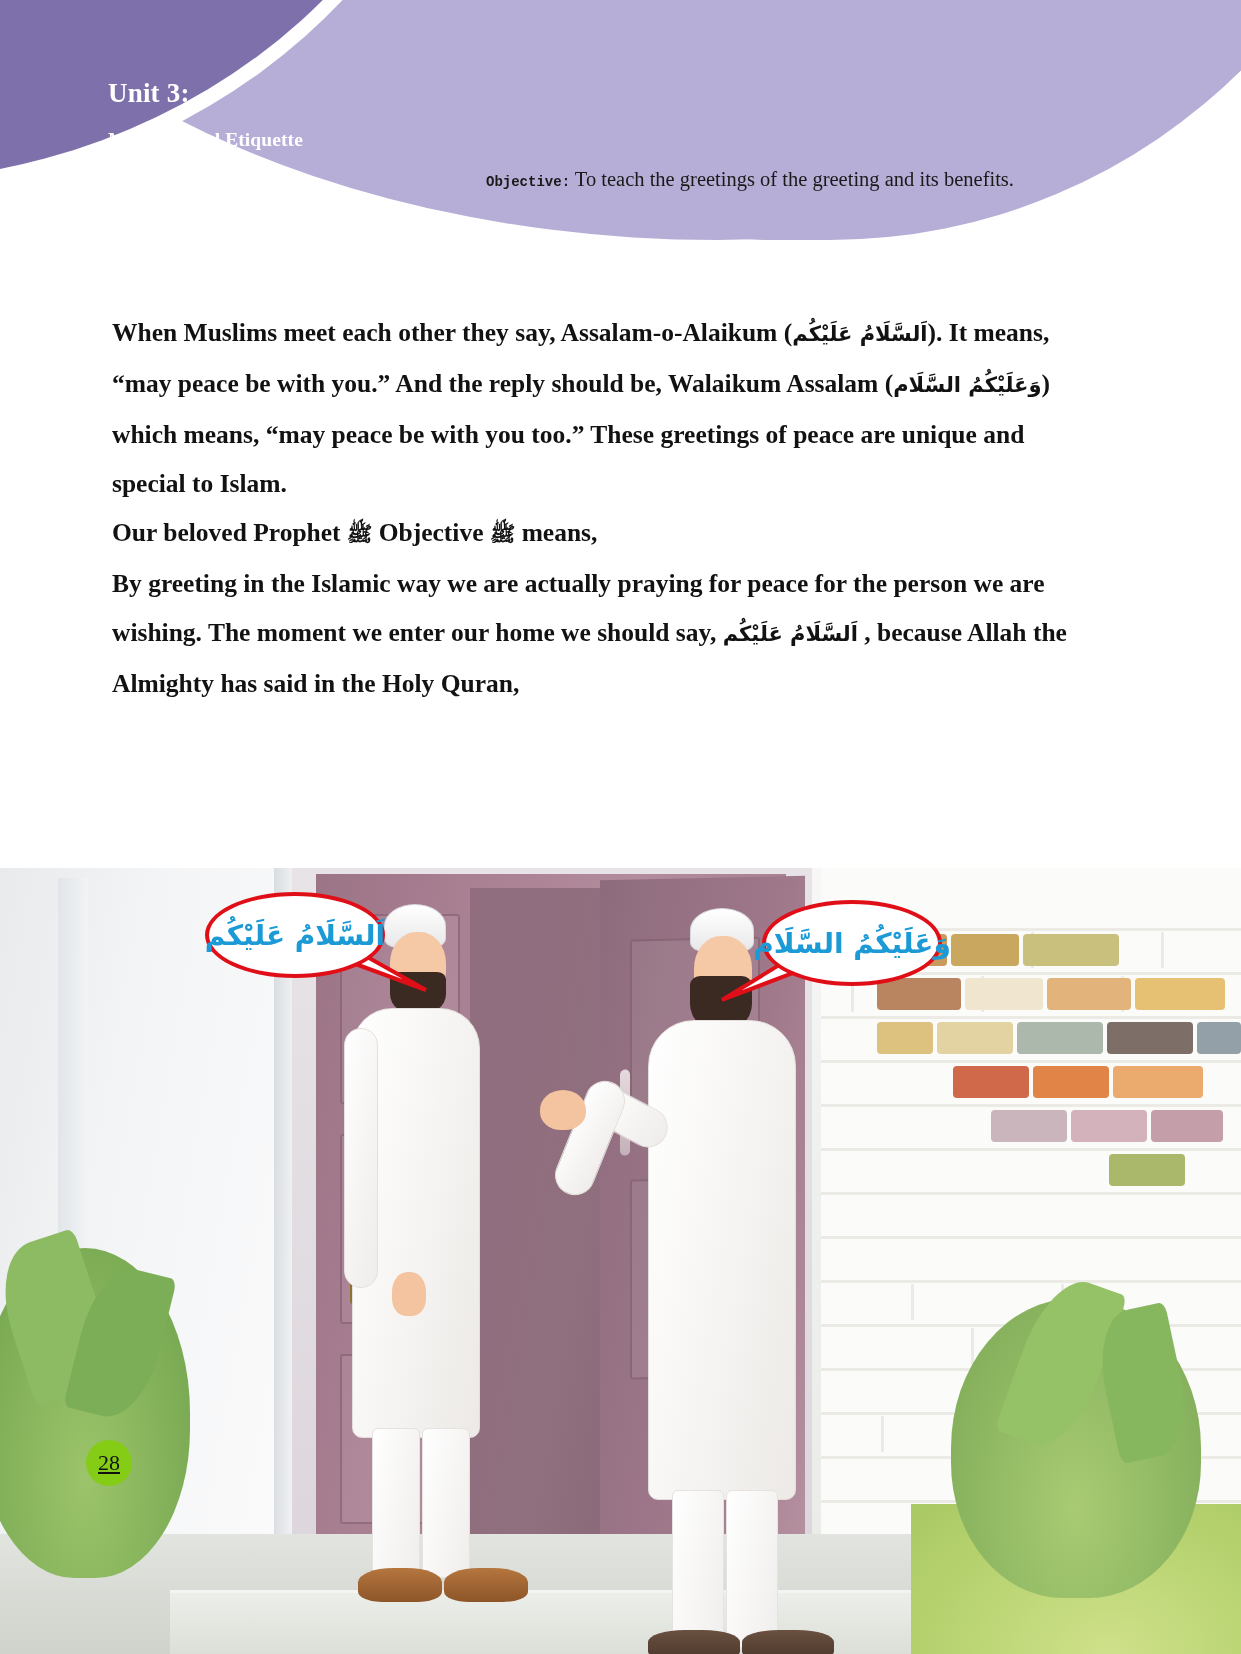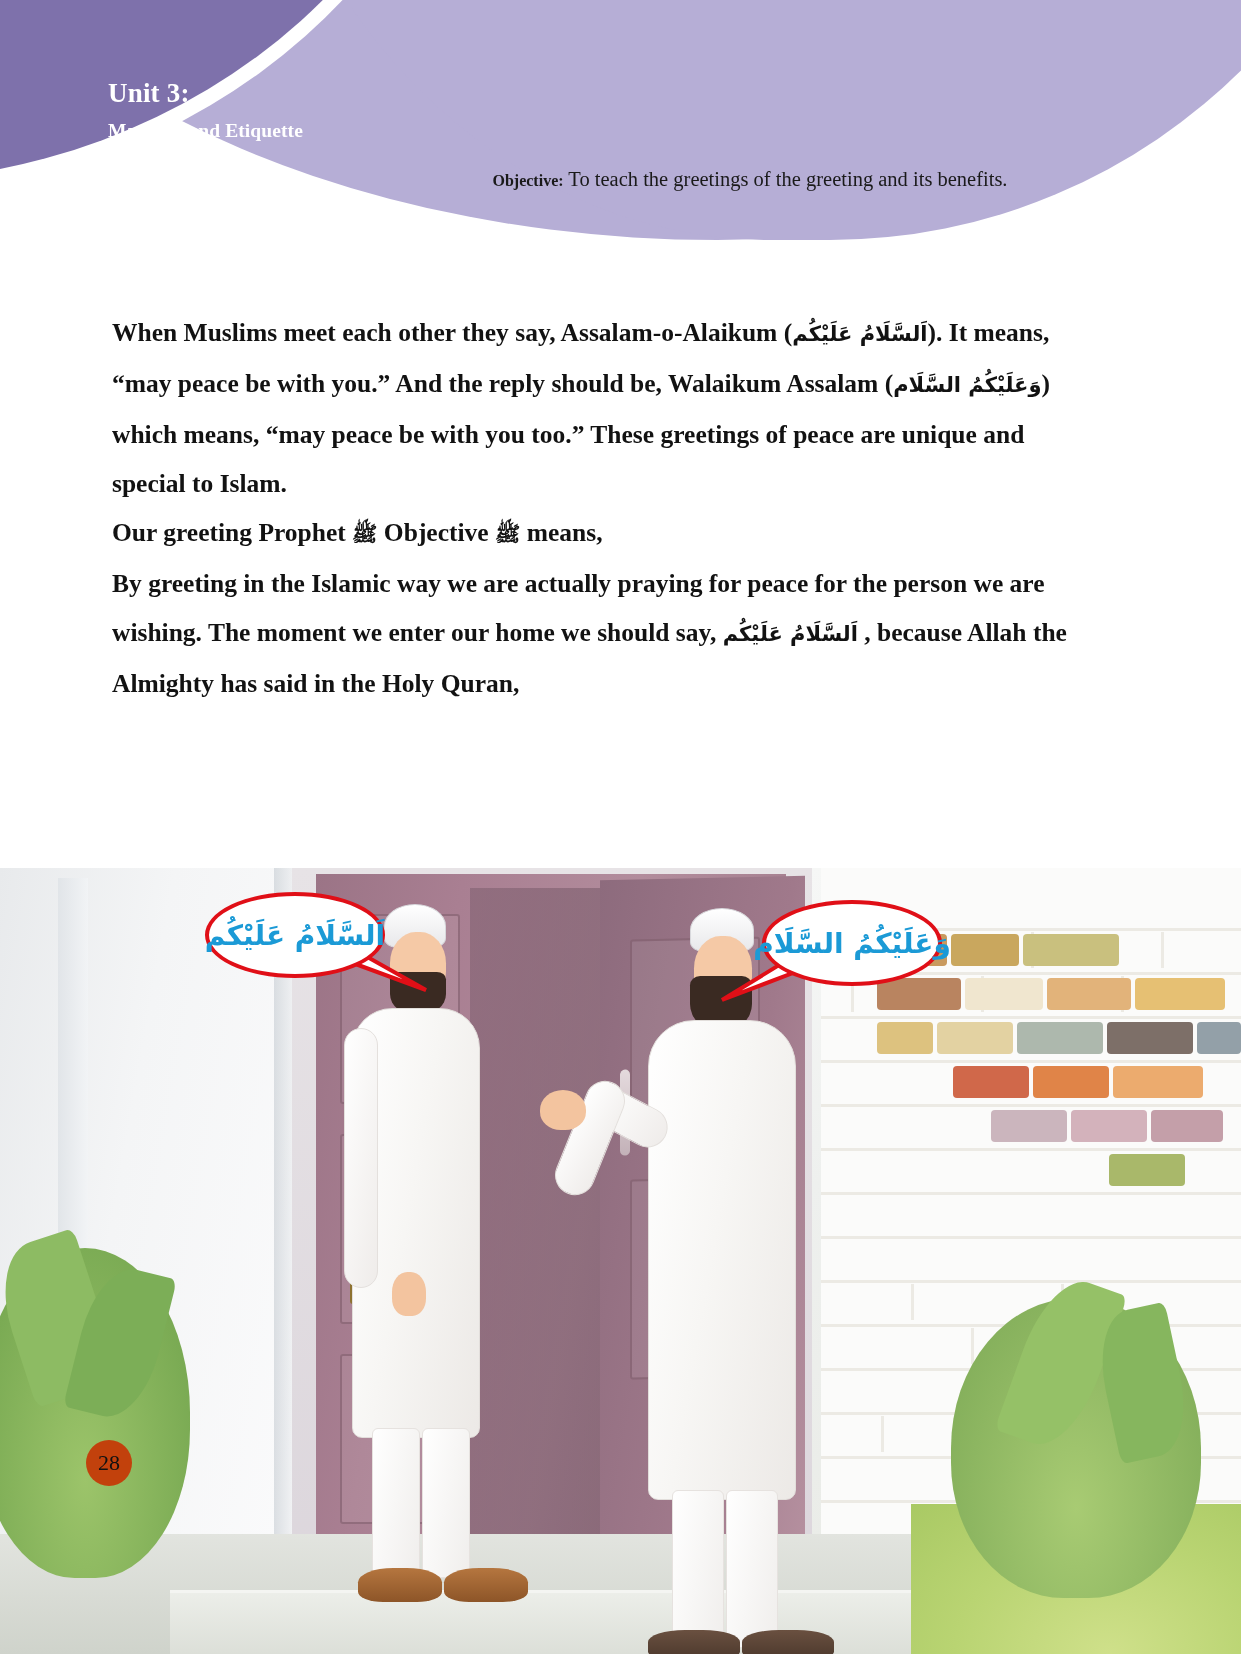--- a/index.html
+++ b/index.html
@@ -82,21 +82,21 @@
   }
   .unit-title {
     font-size: 27px;
     font-weight: bold;
     letter-spacing: .2px;
     line-height: 1.15;
   }
   .unit-sub {
     font-size: 19.5px;
     font-weight: bold;
-    margin-top: 11px;
+    margin-top: 20px;
     letter-spacing: .1px;
   }
 
   .lesson-title {
     position: absolute;
     left: 400px;
     top: 96px;
     width: 700px;
     text-align: center;
     font-size: 43px;
@@ -111,22 +111,22 @@
     left: 400px;
     top: 166px;
     width: 700px;
     text-align: center;
     font-size: 20.5px;
     color: #1a1a1a;
     line-height: 1.35;
     z-index: 6;
   }
   .objective b {
-    font-family: Liberation Serif, serif;
-    font-size: 16px;
+    font-family: Liberation Mono, monospace;
+    font-size: 14px;
     font-weight: bold;
   }
 
   
   .content {
     position: absolute;
     left: 112px;
     top: 308px;
     width: 962px;
     z-index: 4;
@@ -372,27 +372,28 @@
     z-index: 39;
   }
 
   
   .pageno {
     position: absolute;
     left: 86px;
     bottom: 168px;
     width: 46px; height: 46px;
     border-radius: 50%;
-    background: #c2410c;
+    background: #84cc16;
     display: flex;
     align-items: center;
     justify-content: center;
     font-size: 22px;
     color: #111;
     z-index: 60;
+    text-decoration: underline;
   }
 </style>
 </head>
 <body>
 
 <div class="page">
 
   <div class="header">
     <div class="header-light"></div>
     <div class="header-light-2"></div>
@@ -411,21 +412,21 @@
     <span>To teach the greetings of the greeting and its benefits.</span>
   </div>
 
   <div class="content">
 
     <p class="para">
       <span>When Muslims meet each other they say, Assalam-o-Alaikum (</span><span class="ar">اَلسَّلَامُ عَلَيْكُم</span><span>). It means, “may peace be with you.” And the reply should be, Walaikum Assalam (</span><span class="ar">وَعَلَيْكُمُ السَّلَام</span><span>) which means, “may peace be with you too.” These greetings of peace are unique and special to Islam.</span>
     </p>
 
     <p class="para">
-      <span>Our greeting Prophet </span><span class="hon">ﷺ</span><span> Objective </span><span class="hon">ﷺ</span><span> means,</span>
+      <span>Our beloved Prophet </span><span class="hon">ﷺ</span><span> Objective </span><span class="hon">ﷺ</span><span> means,</span>
     </p>
 
 
     <p class="para">
       <span>By greeting in the Islamic way we are actually praying for peace for the person we are wishing. The moment we enter our home we should say, </span><span class="ar">اَلسَّلَامُ عَلَيْكُم</span><span> , because Allah the Almighty has said in the Holy Quran,</span>
     </p>
 
   </div>
 
   <div class="illus">

